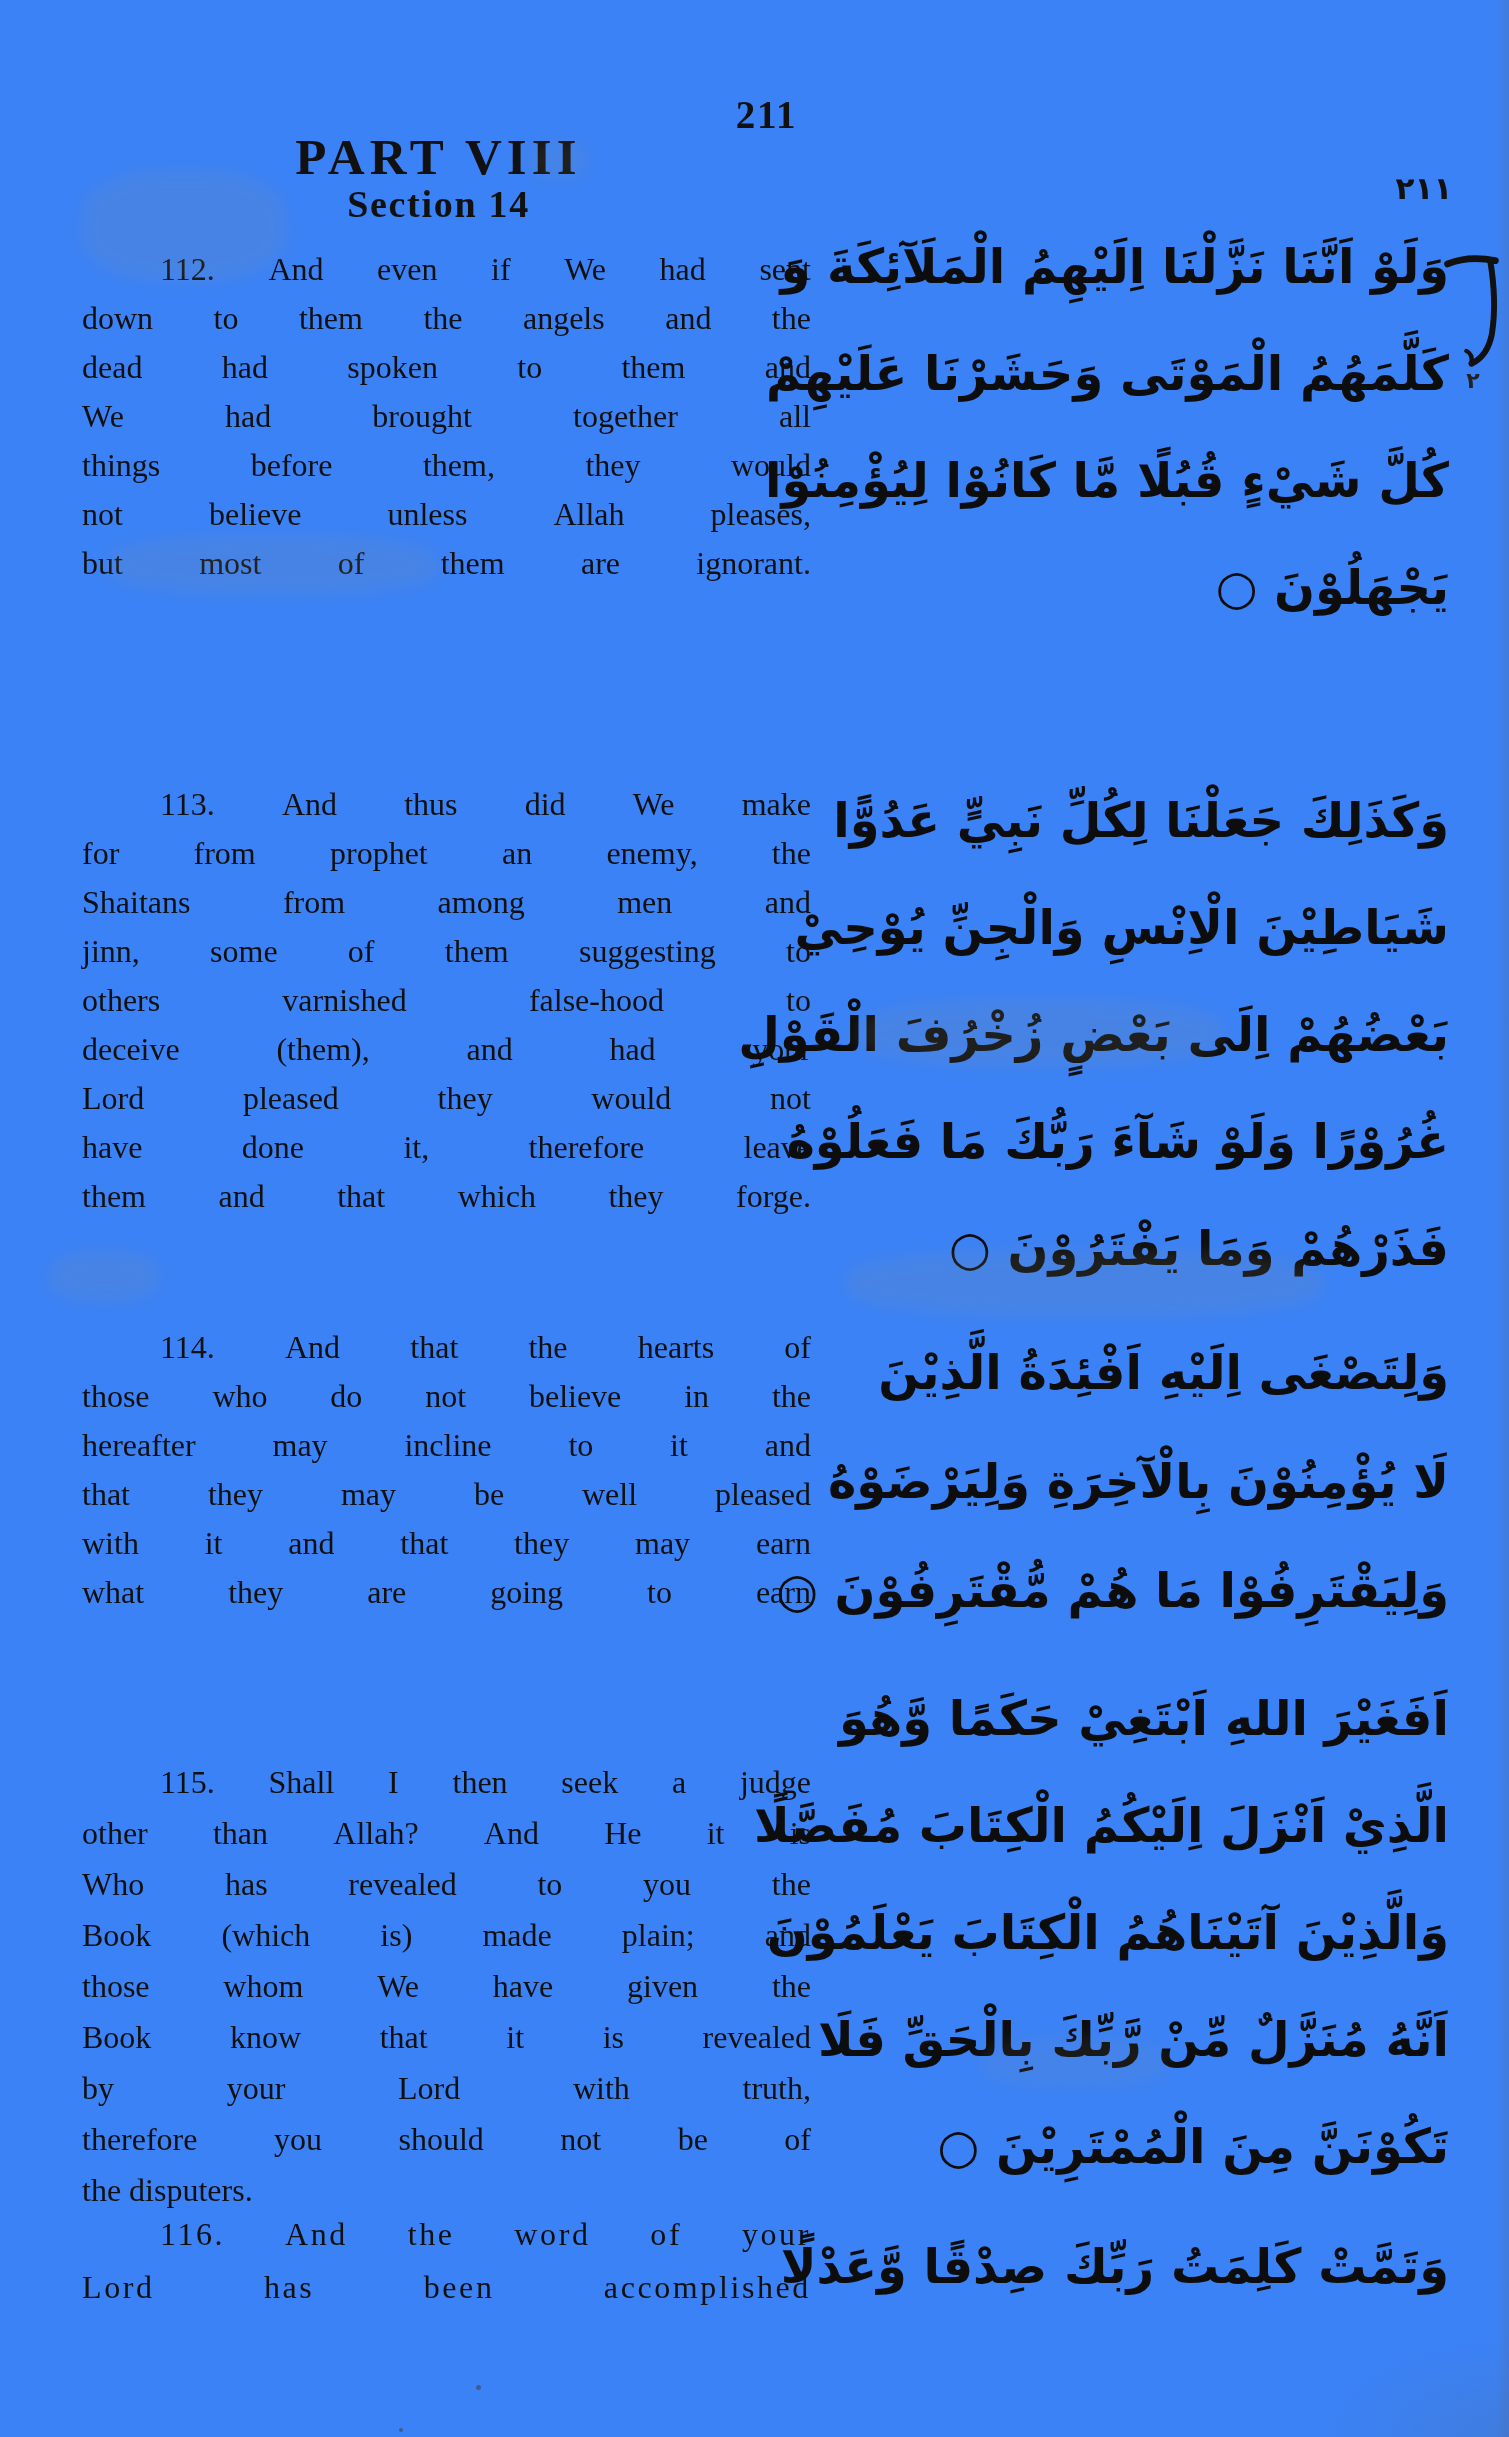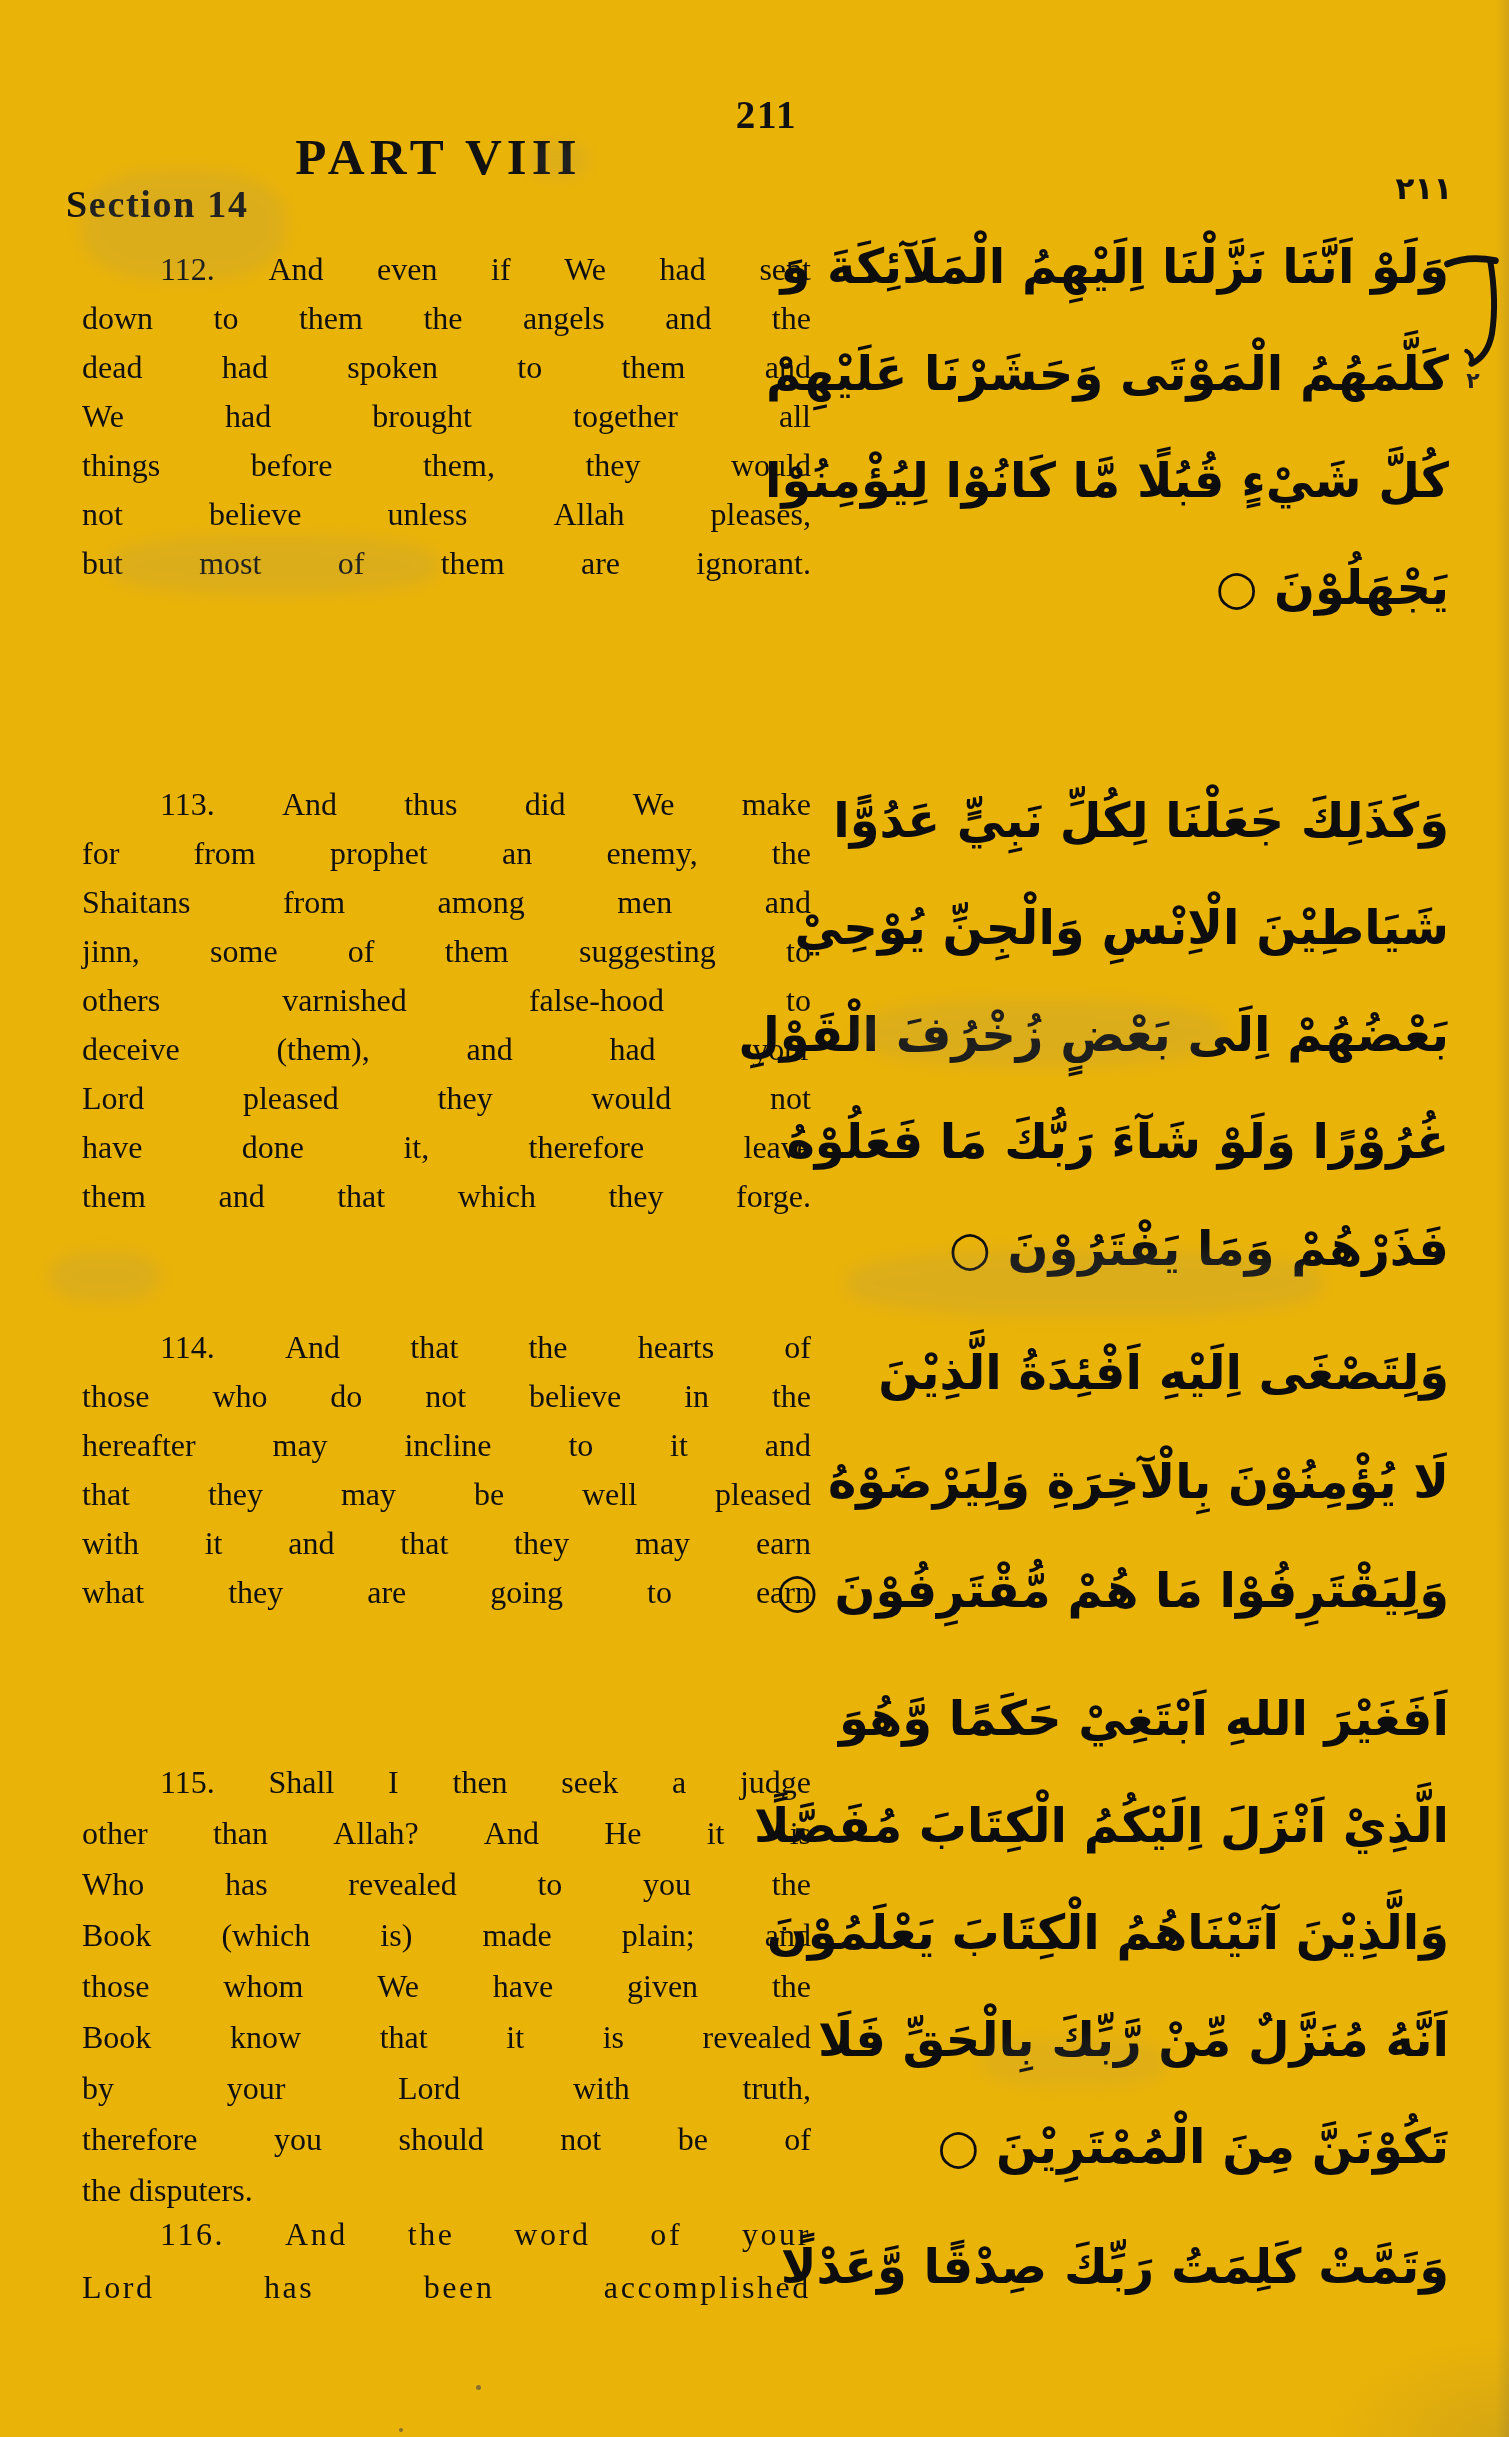--- a/index.html
+++ b/index.html
@@ -1,35 +1,35 @@
 <!DOCTYPE html>
 <html style="font-size:13.6px"><head>
 <meta charset="utf-8">
 <style>
   html,body{margin:0;padding:0;background:#e9e9e4;}
   .page{
     position:relative;
     width:1510px;height:2438px;
-    background:#eab308;
+    background:#3b82f6;
     overflow:hidden;
     font-family:"Liberation Serif", serif;
     color:#111;
   }
   
   .pageno{
     position:absolute;left:707px;top:92px;width:119px;
     font-size:39px;font-weight:bold;letter-spacing:1.7px;text-align:center;
   }
   .part-heading{
     position:absolute;left:66px;top:128px;width:745px;
     text-align:center;font-size:51px;font-weight:bold;letter-spacing:5.1px;
   }
   .section-heading{
     position:absolute;left:66px;top:182px;width:745px;
-    text-align:left;font-size:38px;font-weight:bold;letter-spacing:1.7px;
+    text-align:center;font-size:38px;font-weight:bold;letter-spacing:1.7px;
   }
   .ar-pageno{
     position:absolute;left:1377px;top:170px;width:94px;
     font-family:"DejaVu Sans",sans-serif;font-weight:bold;font-size:31px;
     text-align:center;
   }
   
   .en-block{
     position:absolute;left:66px;width:745px;
     font-size:32px;color:#101010;

